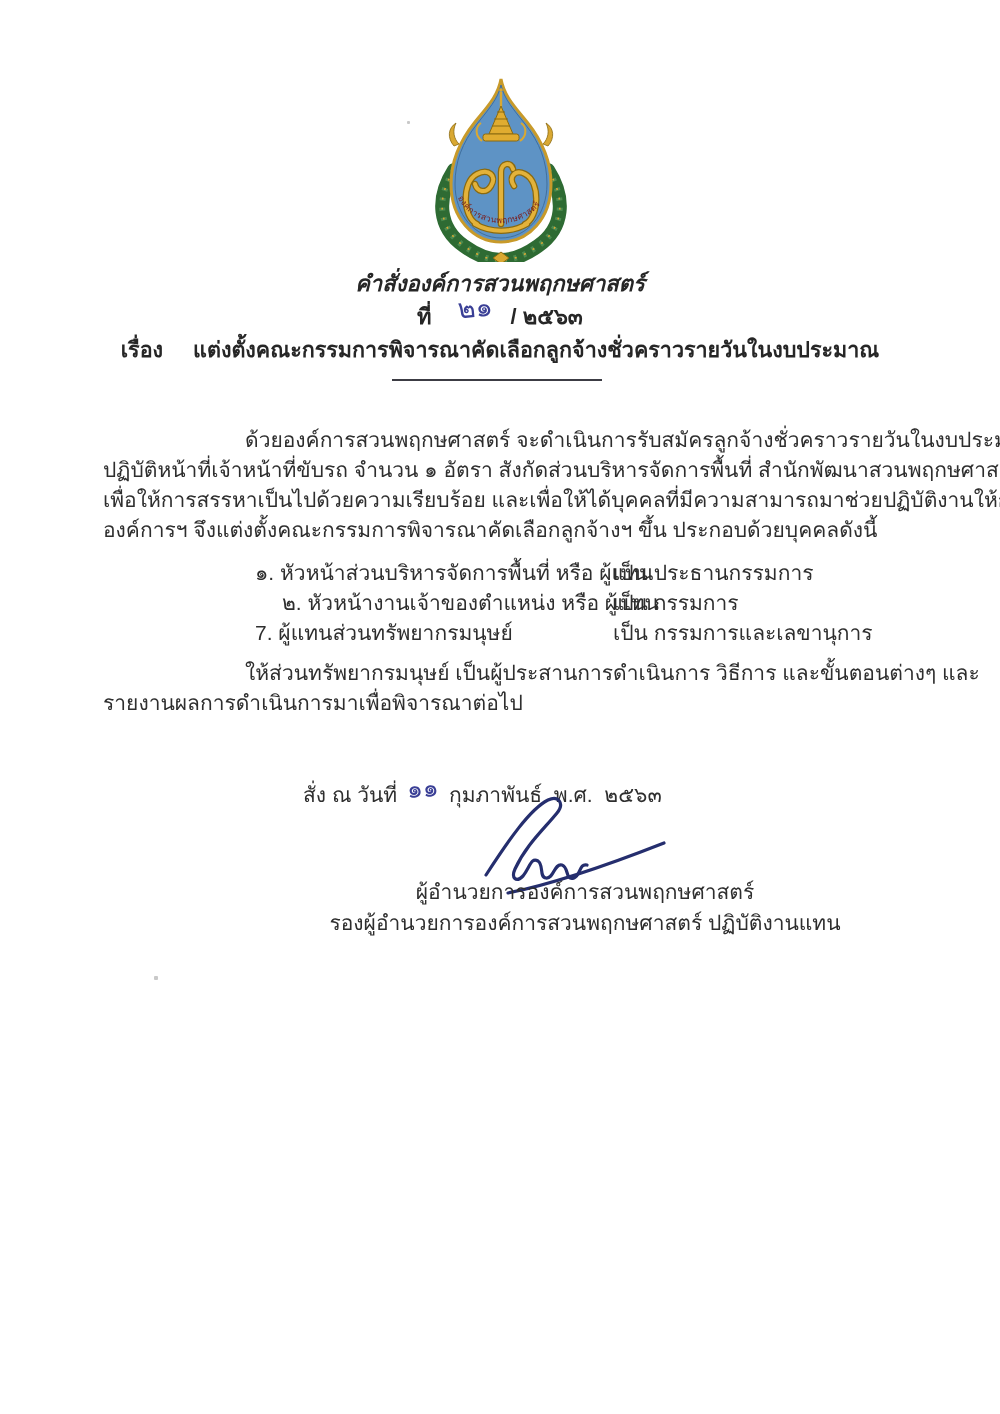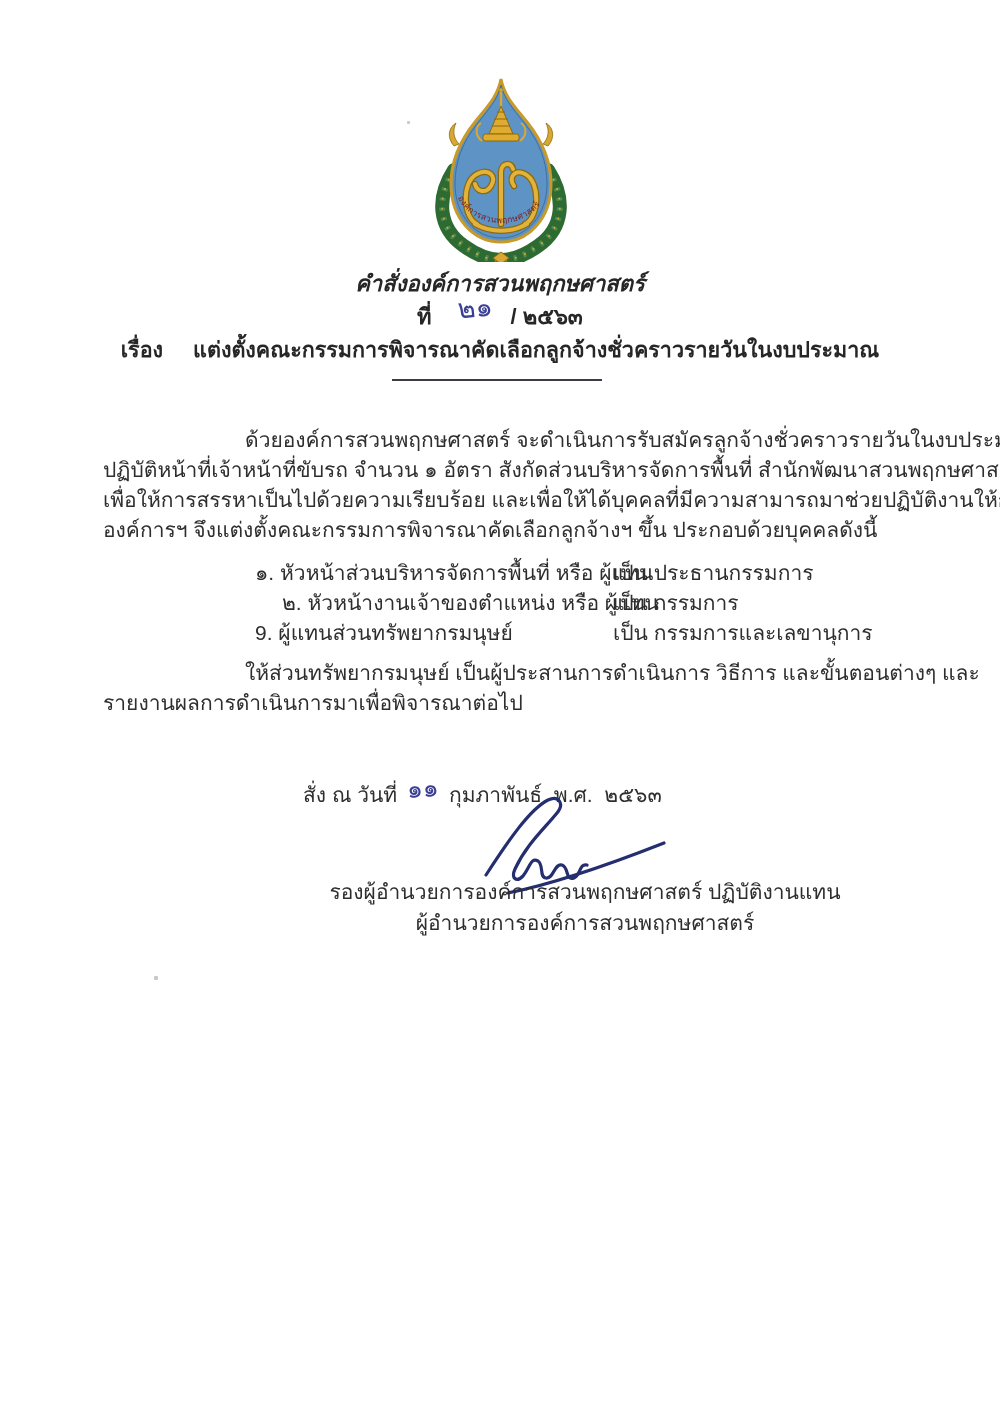--- a/index.html
+++ b/index.html
@@ -144,21 +144,21 @@
   <div>
     <div>
       <span class="c-item body-text" style="top:556px;">๑. หัวหน้าส่วนบริหารจัดการพื้นที่ หรือ ผู้แทน</span>
       <span class="c-role body-text" style="top:556px;text-align:right;">เป็น ประธานกรรมการ</span>
     </div>
     <div>
       <span class="c-item body-text" style="top:586px;margin-left:27px;">๒. หัวหน้างานเจ้าของตำแหน่ง หรือ ผู้แทน</span>
       <span class="c-role body-text" style="top:586px;">เป็น กรรมการ</span>
     </div>
     <div>
-      <span class="c-item body-text" style="top:616px;">9. ผู้แทนส่วนทรัพยากรมนุษย์</span>
+      <span class="c-item body-text" style="top:616px;">7. ผู้แทนส่วนทรัพยากรมนุษย์</span>
       <span class="c-role body-text" style="top:616px;">เป็น กรรมการและเลขานุการ</span>
     </div>
   </div>
 
   <div>
     <div class="bline body-text indent" style="top:656px;">ให้ส่วนทรัพยากรมนุษย์ เป็นผู้ประสานการดำเนินการ วิธีการ และขั้นตอนต่างๆ และ</div>
     <div class="bline body-text" style="top:686px;">รายงานผลการดำเนินการมาเพื่อพิจารณาต่อไป</div>
   </div>
 
   <div class="abs order-date">
@@ -170,20 +170,20 @@
   <div class="abs" style="top:793px;left:468px;width:210px;height:115px;">
     <svg width="210" height="115" viewBox="0 0 210 115">
       <g fill="none" stroke="#252e6e" stroke-width="3.2" stroke-linecap="round" stroke-linejoin="round">
         <path d="M18,82 C40,48 62,16 80,7 C90,2 97,10 89,20 C76,36 58,52 47,76 C43,85 48,90 55,83 C62,74 63,64 70,68 C76,72 71,84 78,85 C86,86 86,70 94,72 C101,74 97,88 106,85 C113,82 111,70 119,72"></path>
         <path d="M40,100 C80,92 140,72 196,50"></path>
       </g>
     </svg>
   </div>
 
   <div class="abs sig-block">
+    <div>ผู้อำนวยการองค์การสวนพฤกษศาสตร์</div>
     <div>รองผู้อำนวยการองค์การสวนพฤกษศาสตร์ ปฏิบัติงานแทน</div>
-    <div>ผู้อำนวยการองค์การสวนพฤกษศาสตร์</div>
   </div>
 
   <div class="speck" style="top:121px;left:407px;width:3px;height:3px;"></div>
   <div class="speck" style="top:976px;left:154px;width:4px;height:4px;"></div>
 
 </div>
 
 </body></html>

